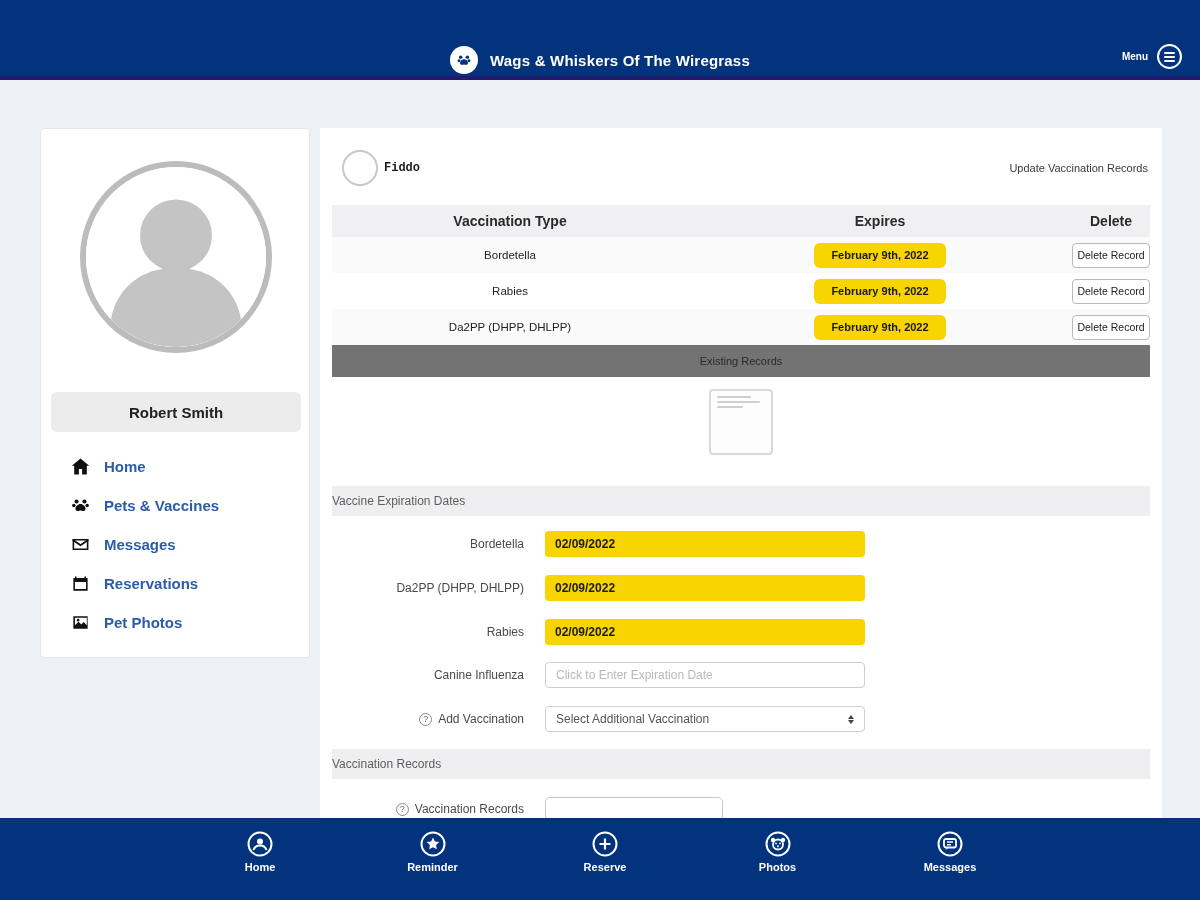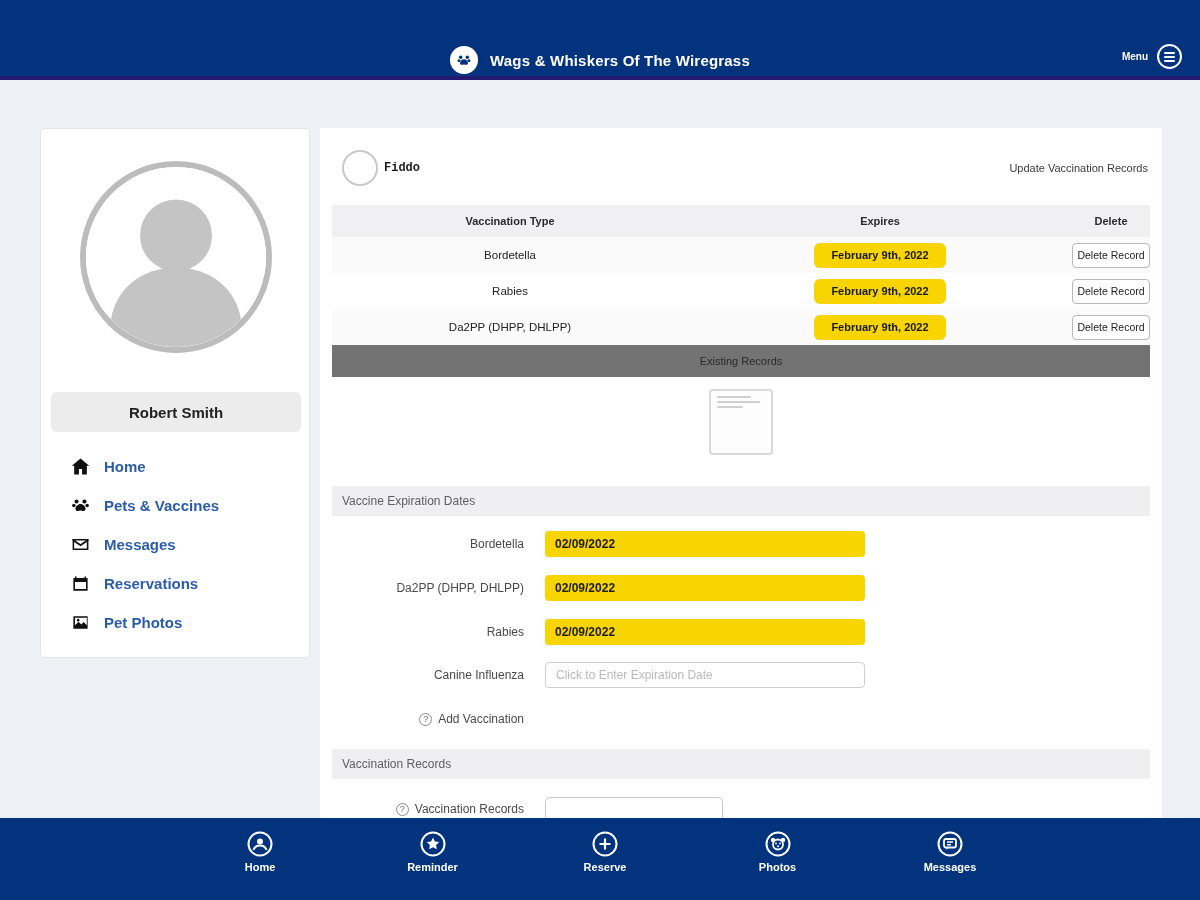--- a/index.html
+++ b/index.html
@@ -51,37 +51,37 @@
   .update-link { margin-left:auto; font-size:11px; color:#3a3a3a; }
 
   .vax-table { position:absolute; left:12px; top:77px; width:818px; }
   .t-row { display:flex; align-items:center; }
   .t-head { height:32px; background:#f0f0f2; }
   .t-data { height:36px; }
   .t-data.alt { background:#fafafa; }
   .col1 { width:356px; text-align:center; }
   .col2 { width:384px; display:flex; justify-content:center; }
   .col3 { width:78px; flex:1; display:flex; justify-content:center; }
-  .th { font-size:11px; color:#2a2a2a; font-weight:600; }
+  .th { font-size:14px; color:#2a2a2a; font-weight:600; }
   .td-text { font-size:11.5px; color:#222; }
   .date-btn { width:132px; height:25px; background:#f8d400; border:none; border-radius:6px;
               font-family:inherit; font-size:11px; font-weight:600; color:#1a1a1a; cursor:pointer; }
   .delete-btn { width:89px; height:25px; background:#ffffff; border:1px solid #b9b9b9;
                 border-radius:4px; font-family:inherit; font-size:10.5px; color:#222; cursor:pointer; }
   .existing-bar { height:32px; background:#737373; display:flex; align-items:center; justify-content:center;
                   font-size:11px; color:#2a2a2a; font-weight:400; }
   .thumb-row { height:103px; display:flex; justify-content:center; }
   .doc-thumb { margin-top:12px; width:64px; height:66px; background:#fdfdfd; border:2px solid #d9d9d9;
                border-radius:4px; padding:5px 6px; cursor:pointer; }
   .doc-thumb i { display:block; height:2px; background:#cfcfcf; margin-bottom:3px; border-radius:1px; }
   .doc-thumb i:nth-child(1){ width:70%; } .doc-thumb i:nth-child(2){ width:90%; }
   .doc-thumb i:nth-child(3){ width:55%; }
 
   .section-bar { position:absolute; left:12px; width:818px; height:30px; background:#efeff1;
-                 display:flex; align-items:center; padding-left:10px; font-size:12px; color:#5e5e5e; }
+                 display:flex; align-items:center; font-size:12px; color:#5e5e5e; }
   .sec-exp { top:358px; } .sec-rec { top:621px; }
 
   .form-row { position:absolute; left:12px; width:818px; height:26px; display:flex; align-items:center; }
   .f-label { width:196px; text-align:right; font-size:12px; color:#4a4a4a; padding-right:4px; }
   .f-field { margin-left:17px; width:320px; height:26px; }
   input.f-input { width:320px; height:26px; border:none; border-radius:4px; padding:0 10px;
                   font-family:inherit; font-size:12px; color:#1c1c1c; }
   input.f-yellow { background:#f8d400; font-weight:600; }
   input.f-plain { background:#fff; border:1px solid #cfcfcf; color:#555; }
   input.f-plain::placeholder { color:#b9b9b9; }
@@ -275,20 +275,29 @@
       <div class="f-field">
         <input class="f-input f-plain" type="text" placeholder="Click to Enter Expiration Date" style="">
       </div>
     </div>
 
     <div class="form-row" style="top:578px;">
       <div class="f-label label-with-icon">
         <span class="info-badge">?</span>
         <span>Add Vaccination</span>
       </div>
+      <div class="f-field">
+        <div class="f-select">
+          <span>Select Additional Vaccination</span>
+          <span class="sel-arrows">
+              <b class="up"></b>
+              <b class="dn"></b>
+            </span>
+        </div>
+      </div>
     </div>
 
     <div class="section-bar sec-rec">Vaccination Records</div>
 
     <div class="form-row" style="top:668px;">
       <div class="f-label label-with-icon">
         <span class="info-badge">?</span>
         <span>Vaccination Records</span>
       </div>
       <div class="partial-btn"></div>

